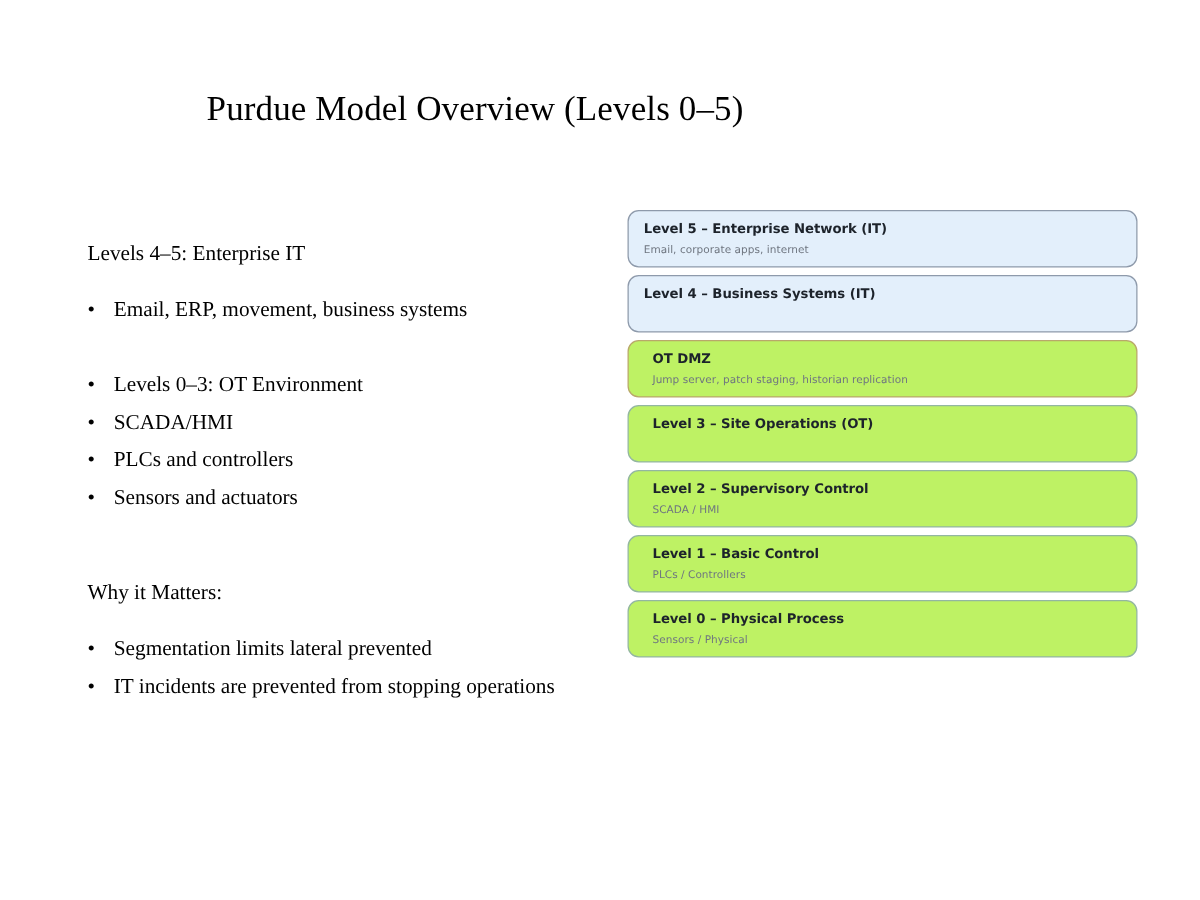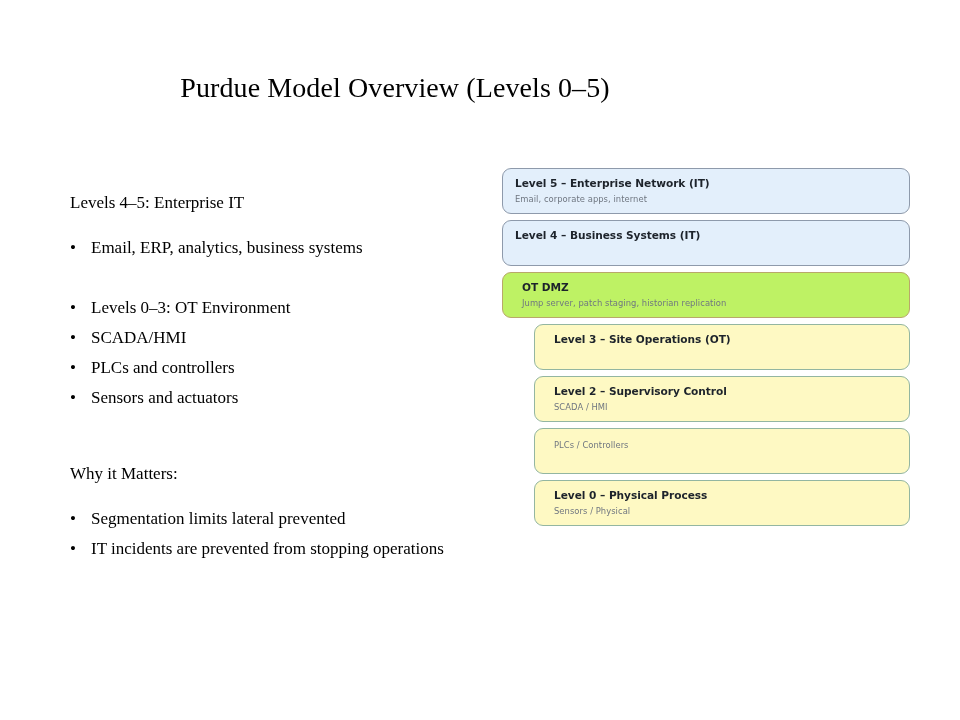--- a/index.html
+++ b/index.html
@@ -28,21 +28,20 @@
     left: 0;
     top: 72px;
     width: 760px;
     text-align: center;
     font-family: "Liberation Serif", "DejaVu Serif", serif;
     font-size: 28px;
     font-weight: 400;
     color: #000000;
     letter-spacing: 0.1px;
     white-space: nowrap;
-    padding-left: 15px;
   }
 
   
   .text-column {
     position: absolute;
     left: 54px;
     top: 172px;
     width: 440px;
   }
 
@@ -111,23 +110,22 @@
   .level-box.blue {
     background: #e3effb;
     border-color: #8e9aab;
     padding-left: 12px;
   }
   .level-box.yellow {
     background: #bef264;
     border-color: #b9a86a;
   }
   .level-box.green {
-    background: #fef9c3;
+    background: #bef264;
     border-color: #93b6a1;
-    margin-left: 32px;
   }
 
   .level-title {
     font-size: 10.6px;
     font-weight: bold;
     color: #1d232b;
     line-height: 14px;
     letter-spacing: -0.05px;
     white-space: nowrap;
   }
@@ -149,21 +147,21 @@
 
   <div class="slide-title">Purdue Model Overview (Levels 0–5)</div>
 
   <div class="text-column">
 
     <p class="lead-line">Levels 4–5: Enterprise IT</p>
 
     <ul class="bullet-list">
       <li class="bullet-item">
         <span class="dot">•</span>
-        <span>Email, ERP, analytics, business systems</span>
+        <span>Email, ERP, movement, business systems</span>
       </li>
     </ul>
 
     <div class="spacer-line"></div>
 
     <ul class="bullet-list">
       <li class="bullet-item">
         <span class="dot">•</span>
         <span>Levels 0–3: OT Environment</span>
       </li>
@@ -217,20 +215,21 @@
     <div class="level-box green">
       <div class="level-title">Level 3 – Site Operations (OT)</div>
     </div>
 
     <div class="level-box green">
       <div class="level-title">Level 2 – Supervisory Control</div>
       <div class="level-sub">SCADA / HMI</div>
     </div>
 
     <div class="level-box green">
+      <div class="level-title">Level 1 – Basic Control</div>
       <div class="level-sub">PLCs / Controllers</div>
     </div>
 
     <div class="level-box green">
       <div class="level-title">Level 0 – Physical Process</div>
       <div class="level-sub">Sensors / Physical</div>
     </div>
 
   </div>
 

